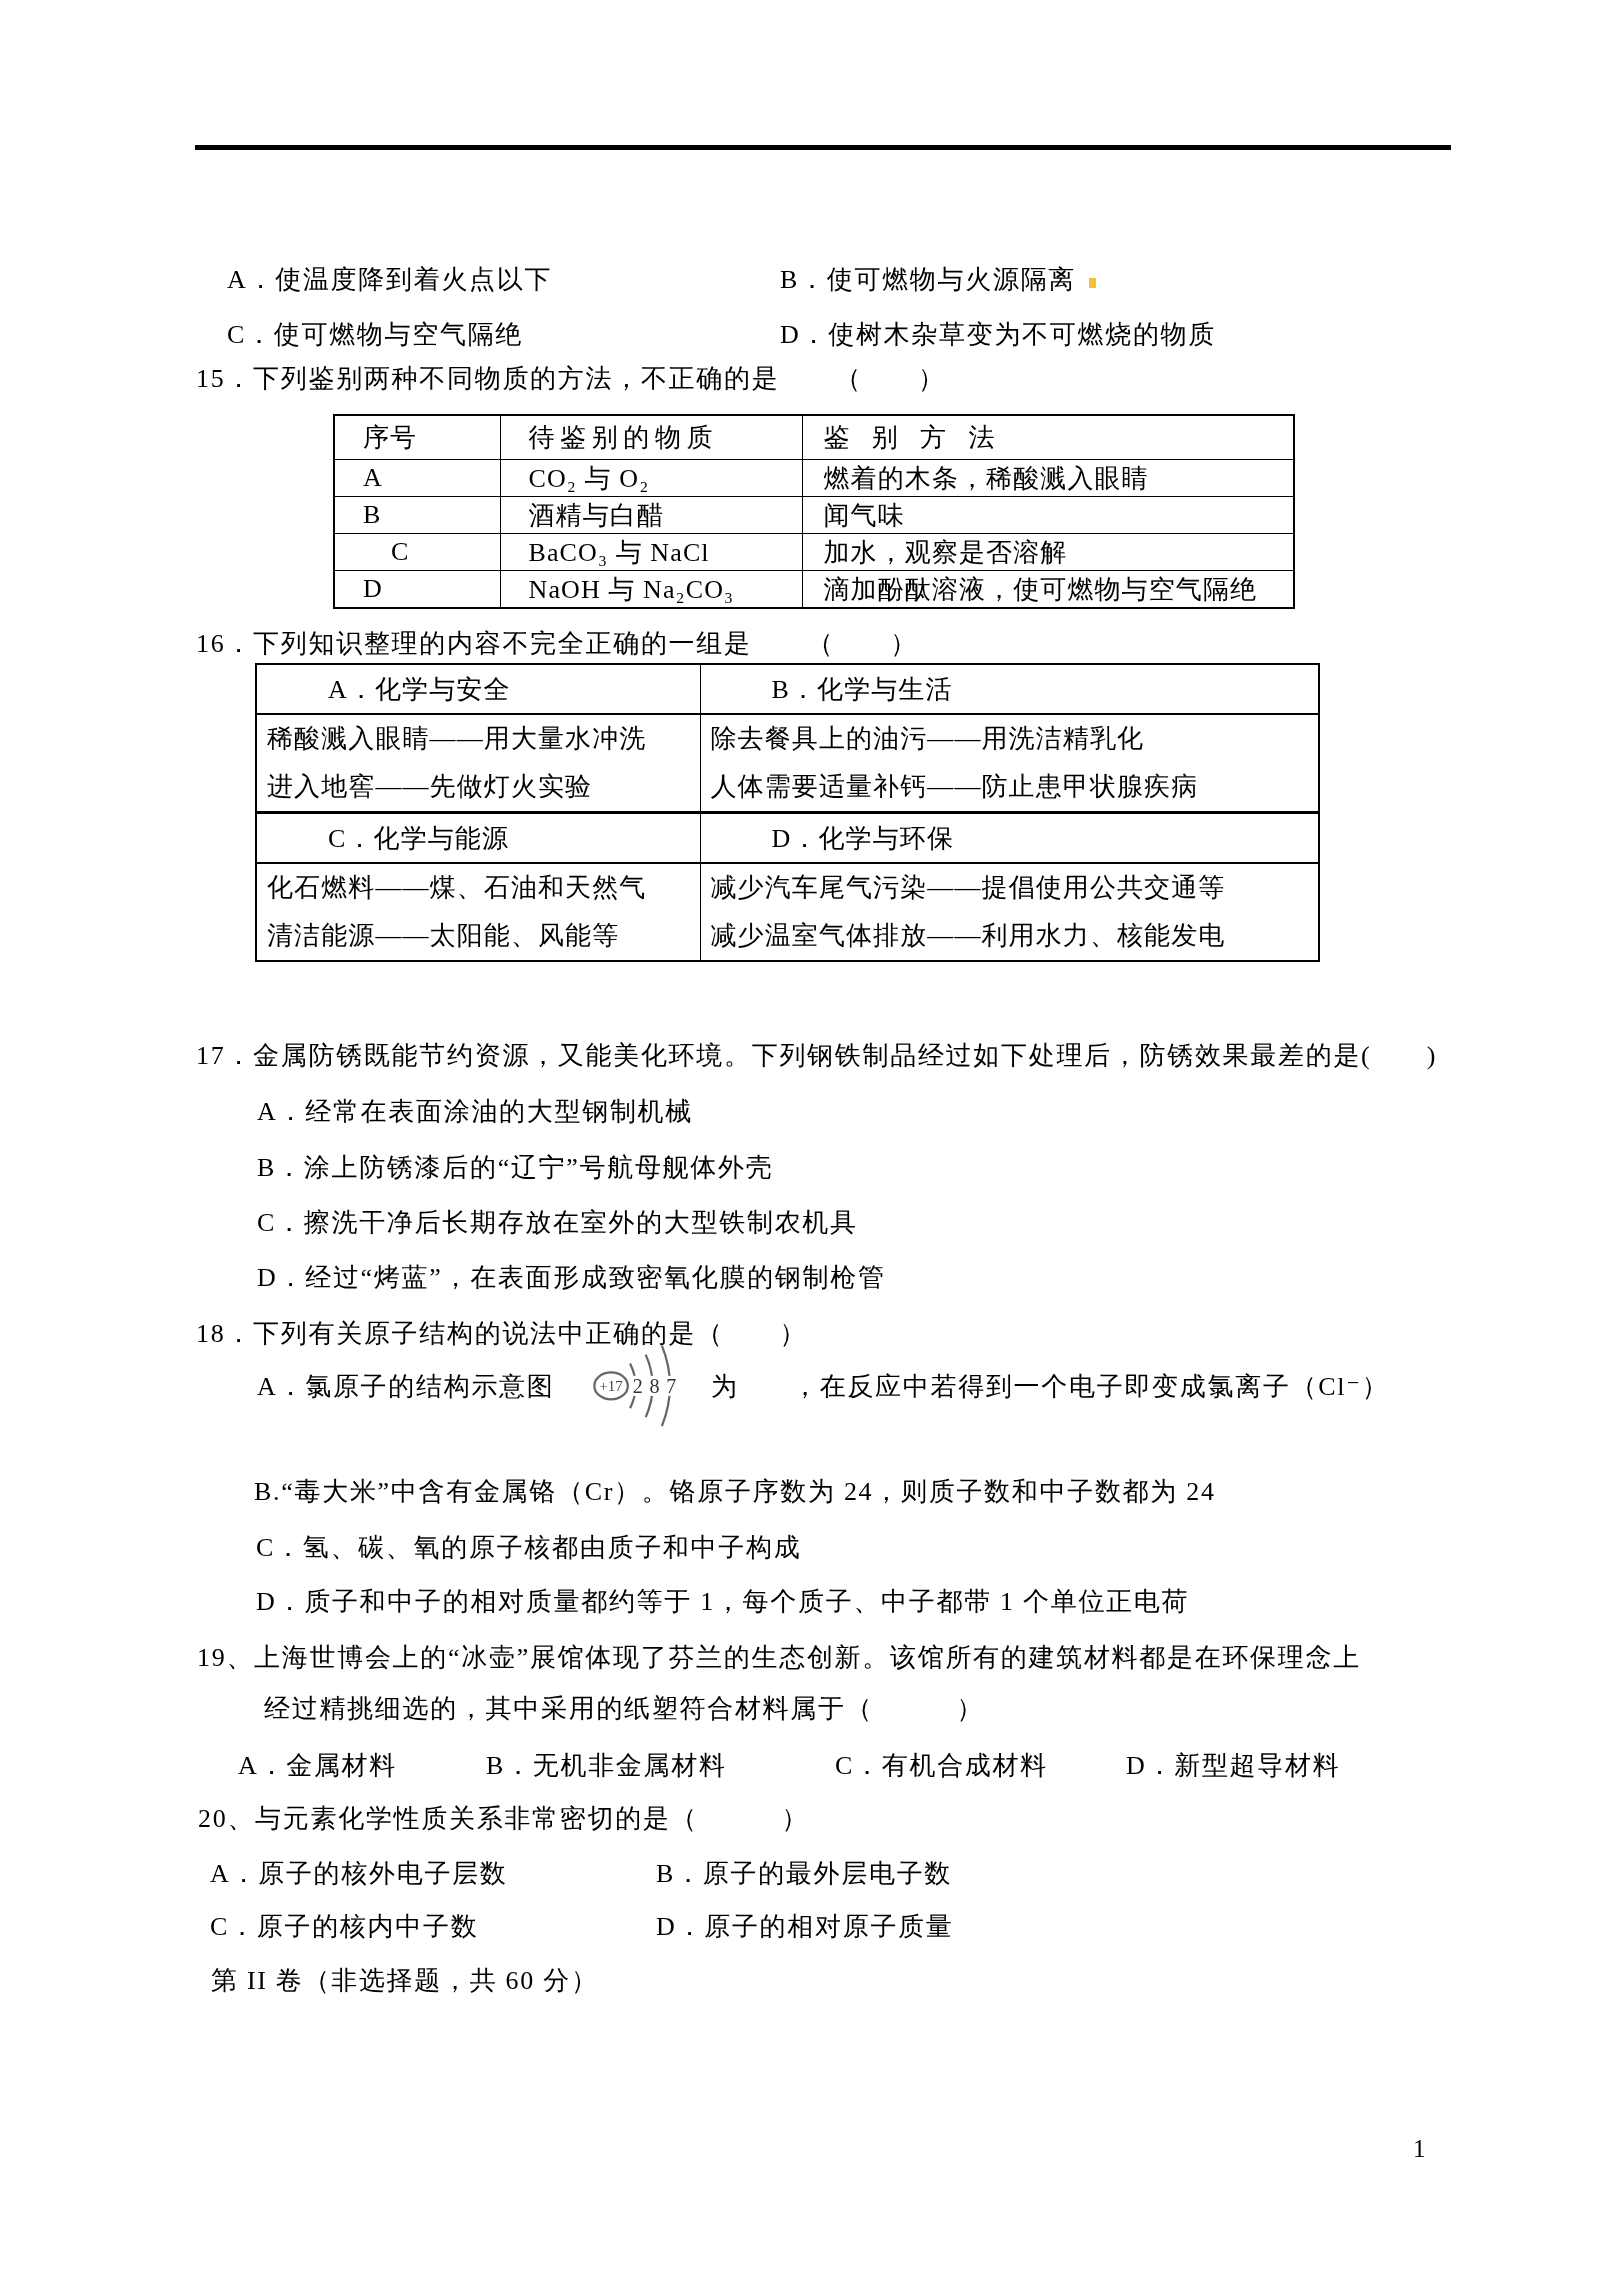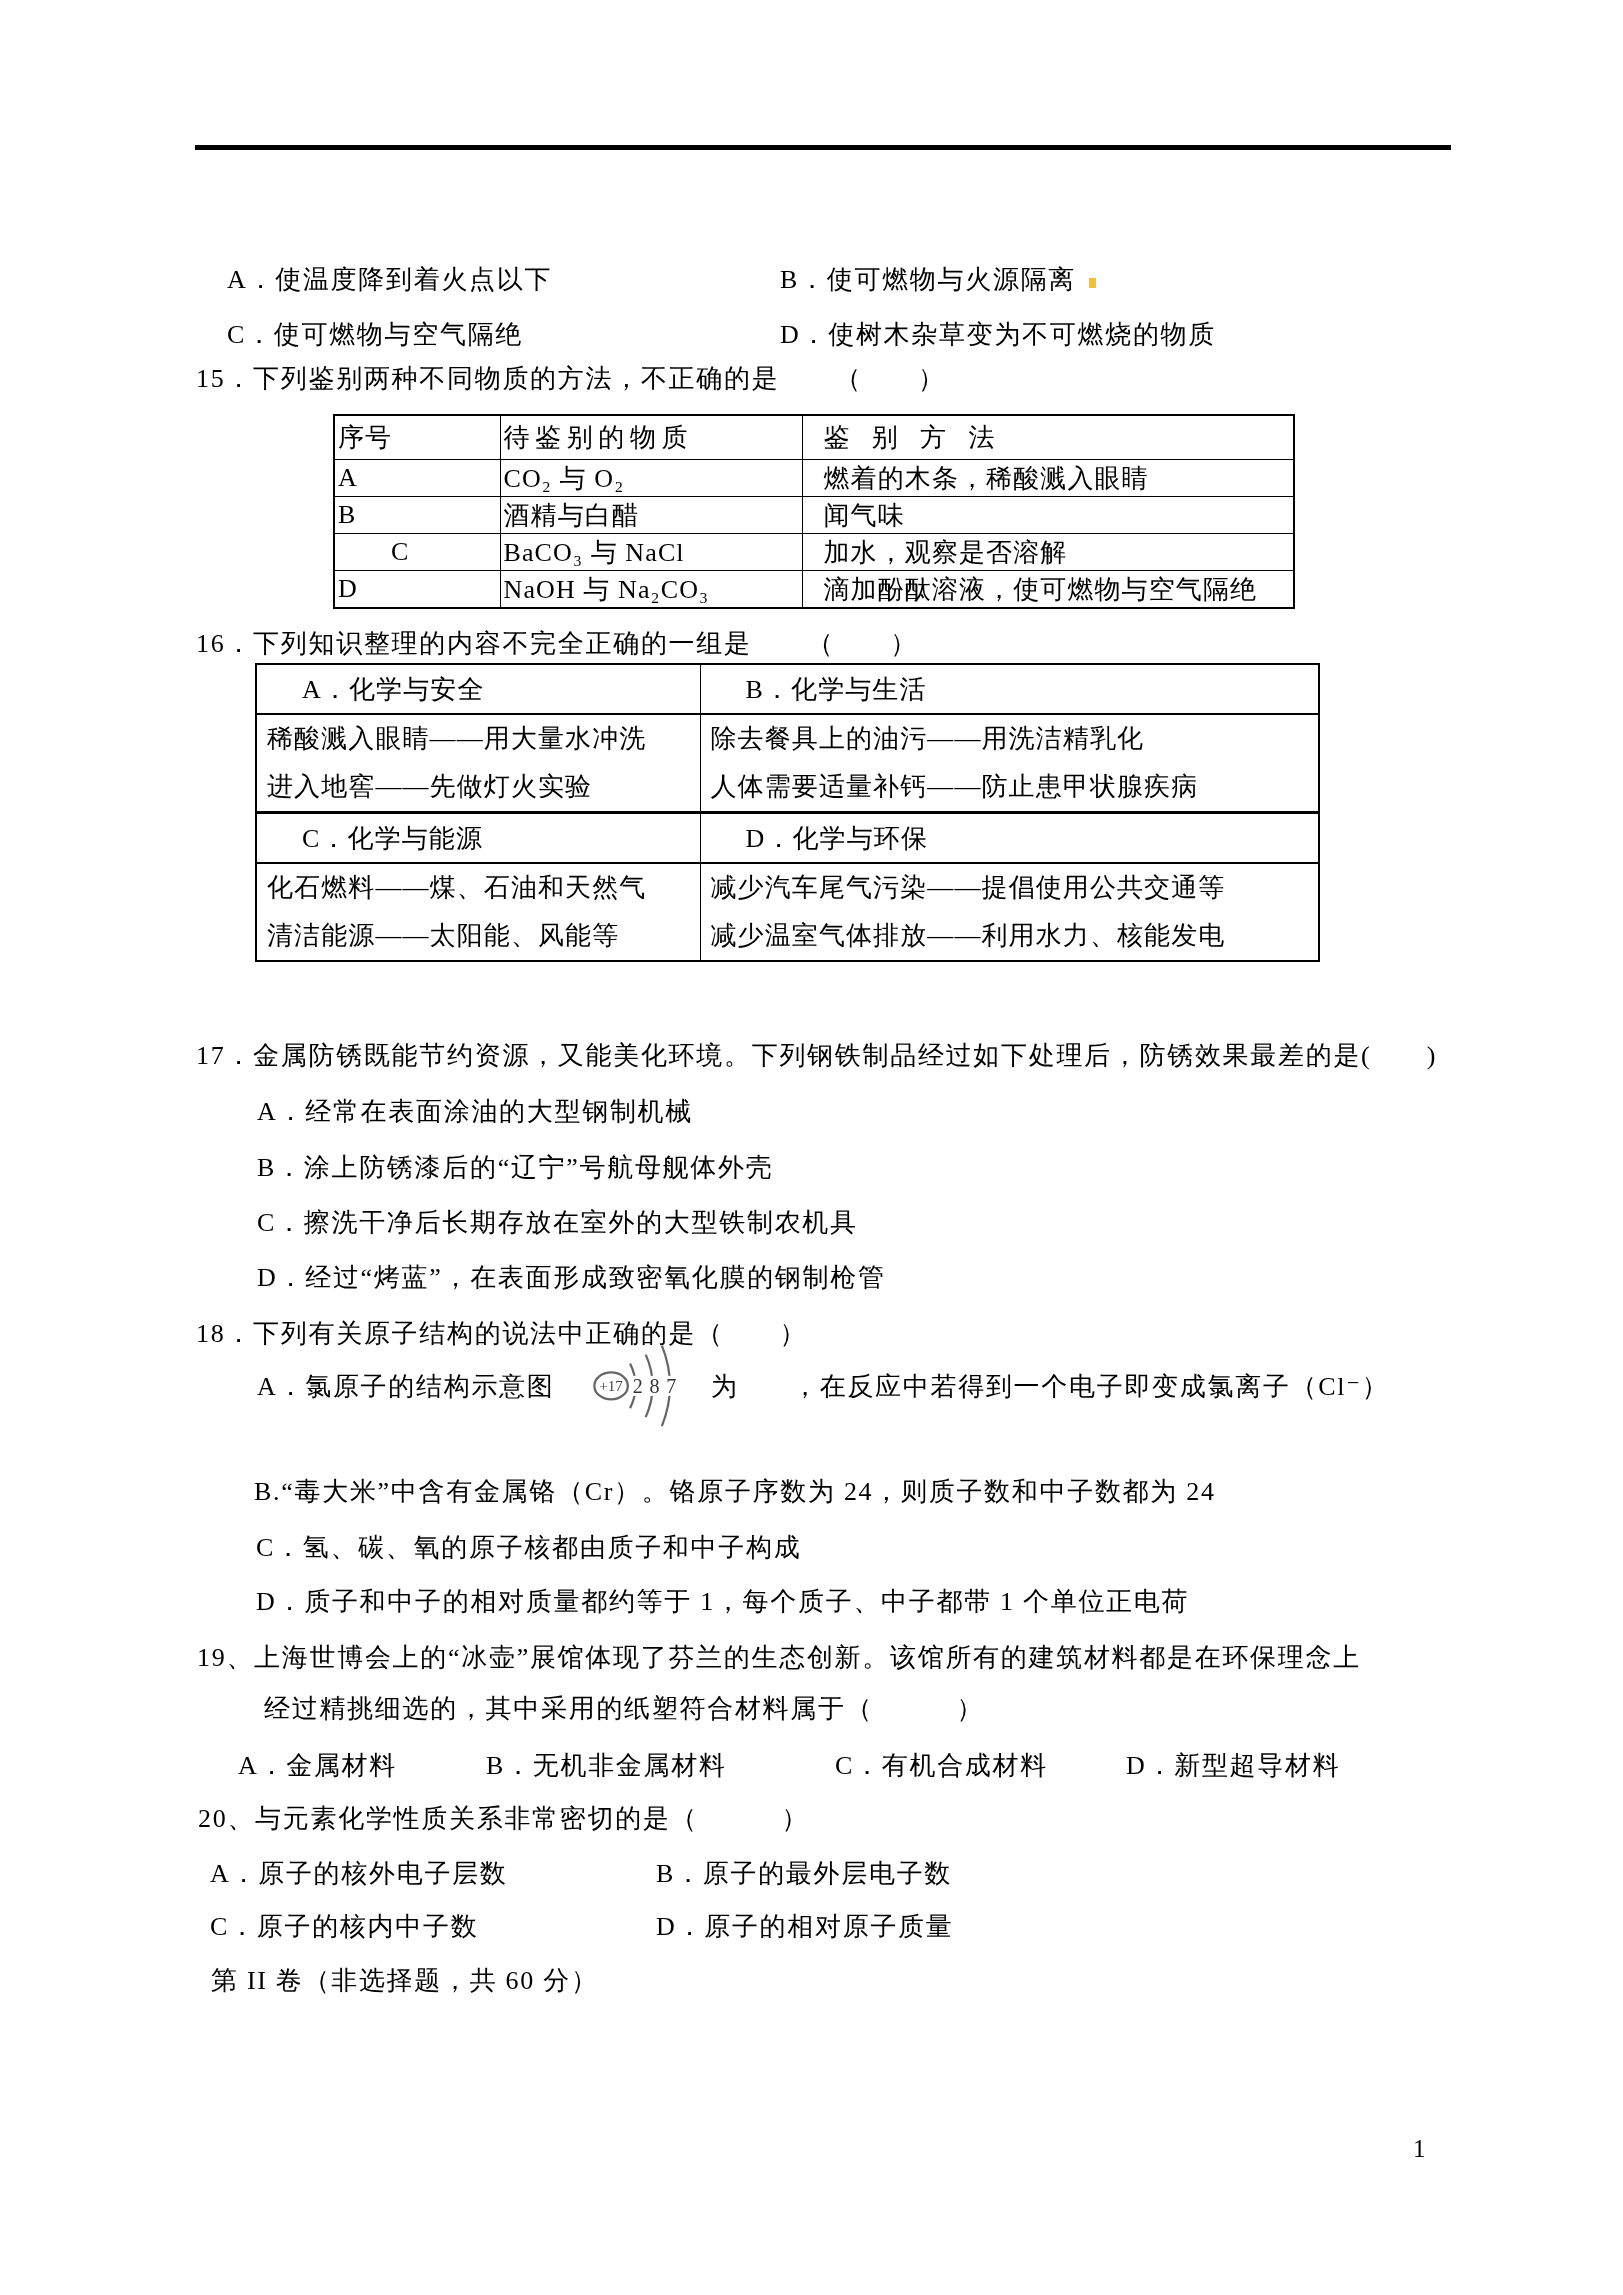--- a/index.html
+++ b/index.html
@@ -21,32 +21,32 @@
   }
   .mark {
     position:absolute;
     width:7.3px; height:10px;
     background:#f2c230;
   }
   
   table.t { position:absolute; border-collapse:collapse; table-layout:fixed;
             font-size:26px; letter-spacing:1.1px; }
   table.t1 { border:2.8px solid #000; width:960px; }
-  table.t1 td { border:1.1px solid #000; vertical-align:middle; padding:0 0 0 3px; }
+  table.t1 td { border:1.1px solid #000; vertical-align:middle; padding:0 0 0 28px; }
   table.t1 tr.hr td { height:43px; }
   table.t1 tr.r td { height:36px; }
   table.t1 td.sp1 { letter-spacing:5.6px; }
   table.t1 td.sp2 { letter-spacing:7.9px; }
   table.t1 td.cIndent { padding-left:56px; }
   table.t1 td.c3 { padding-left:21px; }
   
   table.t2 { border:2.8px solid #000; width:1063px; }
   table.t2 td { border:1.7px solid #000; border-top-width:2.2px; border-bottom-width:2.2px;
                 vertical-align:middle; padding:0; }
-  table.t2 tr.hr td { height:48px; padding-left:45px; }
+  table.t2 tr.hr td { height:48px; padding-left:71px; }
   table.t2 tr.ct td { height:95px; }
   table.t2 tr.thick td { border-bottom-width:3.4px; }
   .cellline { padding-left:10px; line-height:48px; white-space:nowrap; }
   
   .atom { position:absolute; }
   .atom text { font-family:"Liberation Serif","DejaVu Serif",serif; }
   .pagenum { position:absolute; font-size:25px; }
 </style>
 </head>
 <body>

